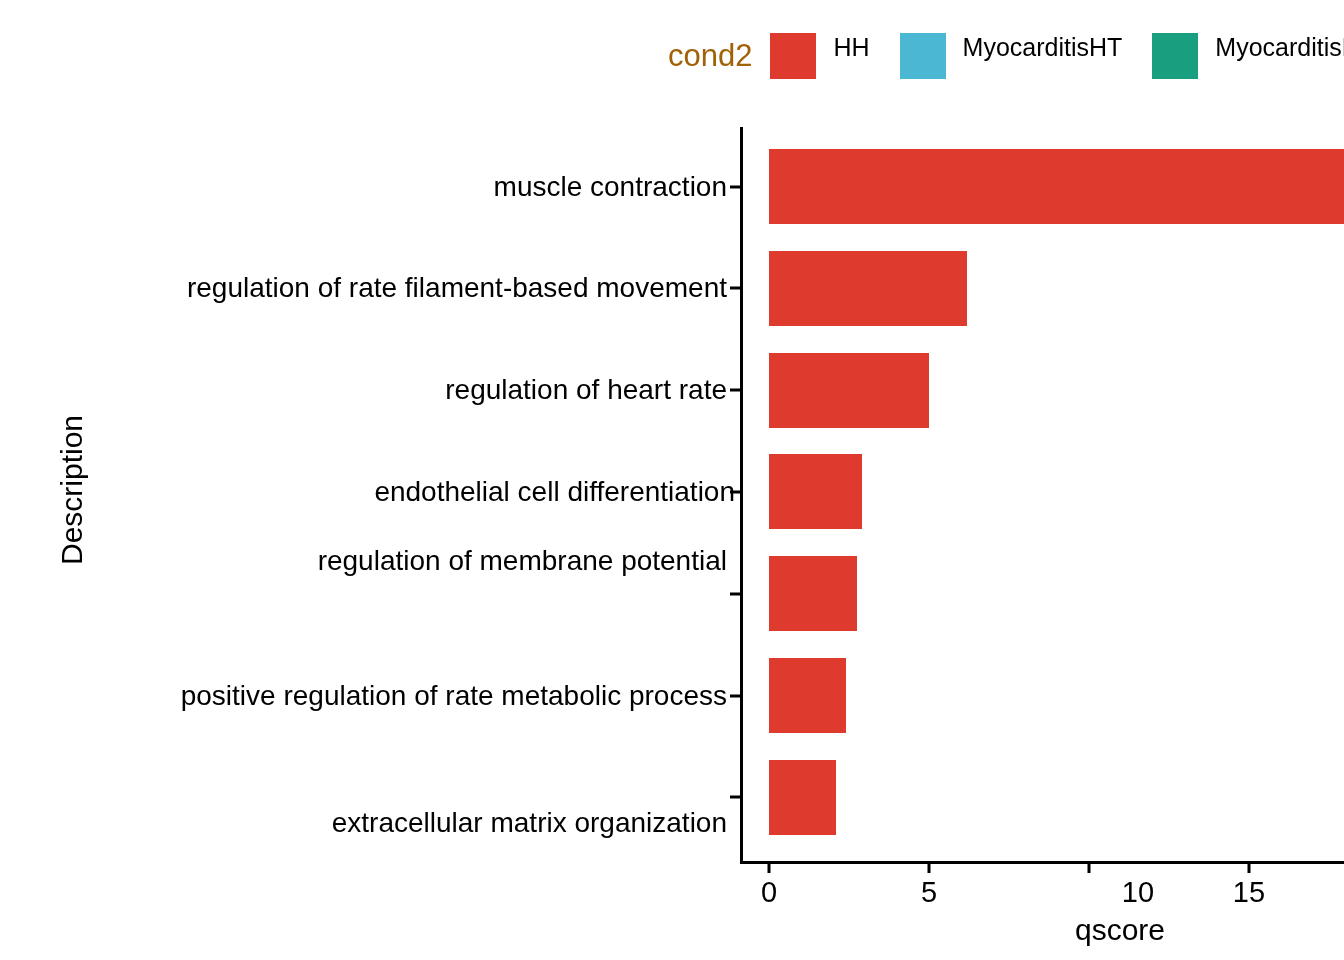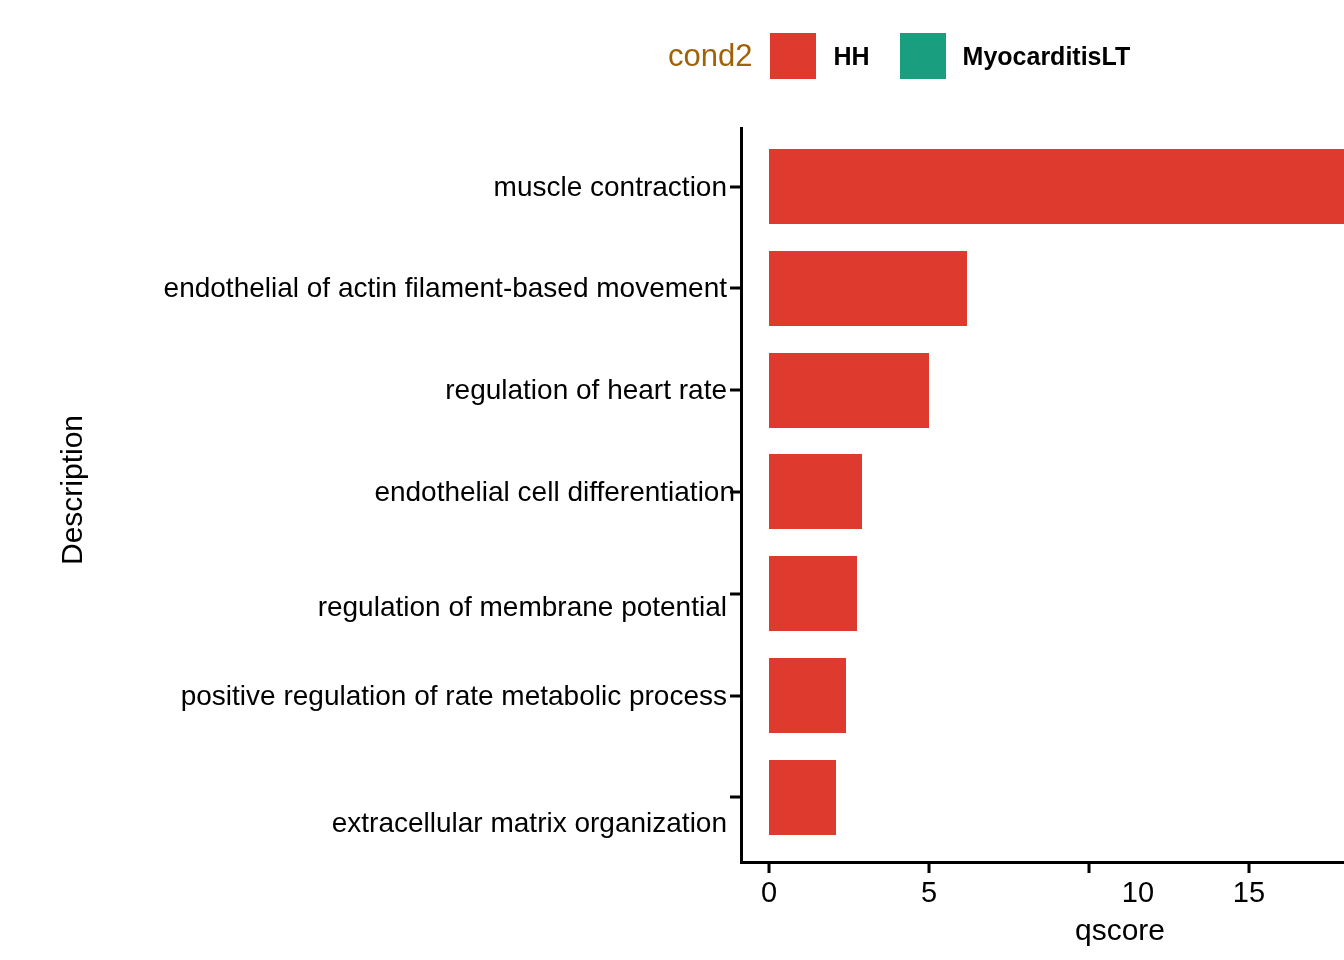--- a/index.html
+++ b/index.html
@@ -3,21 +3,21 @@
 <meta charset="utf-8">
 <style>
   html,body{margin:0;padding:0;background:#ffffff;}
   #canvas{
     position:relative;width:1344px;height:960px;background:#ffffff;overflow:hidden;
     font-family:"Liberation Sans", sans-serif;color:#000;
   }
   
   #legend{position:absolute;left:668px;top:28px;height:56px;display:flex;align-items:center;}
   .legend-title{font-size:31px;color:#a16207;margin-right:18px;}
-  .legend-item{display:flex;align-items:center;margin-right:30px;font-weight:bold;}
+  .legend-item{display:flex;align-items:flex-start;margin-right:30px;}
   .legend-swatch{width:46px;height:46px;margin-right:17px;flex:0 0 auto;}
   .legend-label{font-size:25px;white-space:nowrap;}
   
   #plot{position:absolute;left:0;top:0;width:1344px;height:748px;margin-left:44px;}
   .axis-line-y{position:absolute;left:696px;top:127px;width:3px;height:736px;background:#000;}
   .axis-line-x{position:absolute;left:696px;top:861px;width:648px;height:3px;background:#000;}
   .bar{position:absolute;height:75px;}
   .cat-label{
     position:absolute;left:0;width:683px;text-align:right;font-size:28px;
     white-space:nowrap;transform:translateY(-50%);color:#000;
@@ -39,42 +39,46 @@
 <div id="canvas">
 
   <div id="legend">
     <span class="legend-title">cond2</span>
 
   <div class="legend-item">
         <div class="legend-swatch" style="background: rgb(222, 59, 46);"></div>
         <div class="legend-label">HH</div>
       </div>
       <div class="legend-item">
+        <div class="legend-swatch" style="background: rgb(76, 183, 210);"></div>
+        <div class="legend-label">MyocarditisHT</div>
+      </div>
+      <div class="legend-item">
         <div class="legend-swatch" style="background: rgb(26, 158, 128);"></div>
         <div class="legend-label">MyocarditisLT</div>
       </div>
     </div>
 
   <div id="plot">
     <div class="axis-line-y"></div>
     <div class="axis-line-x"></div>
     <div id="rows">
         <div class="cat-label" style="top: 186.5px;">muscle contraction</div>
         <div class="ytick" style="top: 186.5px;"></div>
         <div class="bar" style="left: 725px; top: 149px; width: 576px; background: rgb(222, 59, 46);"></div>
-        <div class="cat-label" style="top: 288.33px;">endothelial of actin filament-based movement</div>
+        <div class="cat-label" style="top: 288.33px;">regulation of rate filament-based movement</div>
         <div class="ytick" style="top: 288.33px;"></div>
         <div class="bar" style="left: 725px; top: 250.83px; width: 198.4px; background: rgb(222, 59, 46);"></div>
         <div class="cat-label" style="top: 390.16px;">regulation of heart rate</div>
         <div class="ytick" style="top: 390.16px;"></div>
         <div class="bar" style="left: 725px; top: 352.66px; width: 160px; background: rgb(222, 59, 46);"></div>
         <div class="cat-label" style="top: 491.99px; padding-left: 8px;">endothelial cell differentiation</div>
         <div class="ytick" style="top: 491.99px;"></div>
         <div class="bar" style="left: 725px; top: 454.49px; width: 92.8px; background: rgb(222, 59, 46);"></div>
-        <div class="cat-label" style="top: 607px;">regulation of membrane potential</div>
+        <div class="cat-label" style="top: 561px;">regulation of membrane potential</div>
         <div class="ytick" style="top: 593.82px;"></div>
         <div class="bar" style="left: 725px; top: 556.32px; width: 88px; background: rgb(222, 59, 46);"></div>
         <div class="cat-label" style="top: 695.65px;">positive regulation of rate metabolic process</div>
         <div class="ytick" style="top: 695.65px;"></div>
         <div class="bar" style="left: 725px; top: 658.15px; width: 76.8px; background: rgb(222, 59, 46);"></div>
         <div class="cat-label" style="top: 823px;">extracellular matrix organization</div>
         <div class="ytick" style="top: 797.48px;"></div>
         <div class="bar" style="left: 725px; top: 759.98px; width: 67.2px; background: rgb(222, 59, 46);"></div>
       </div>
     <div id="xticks">

